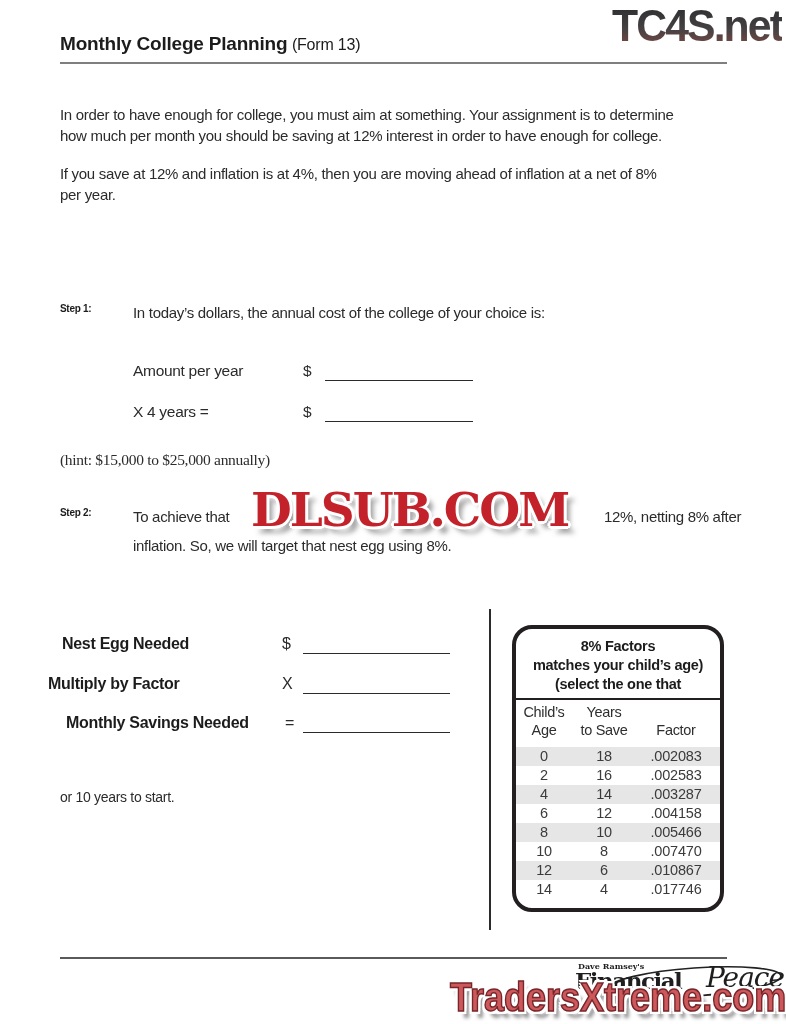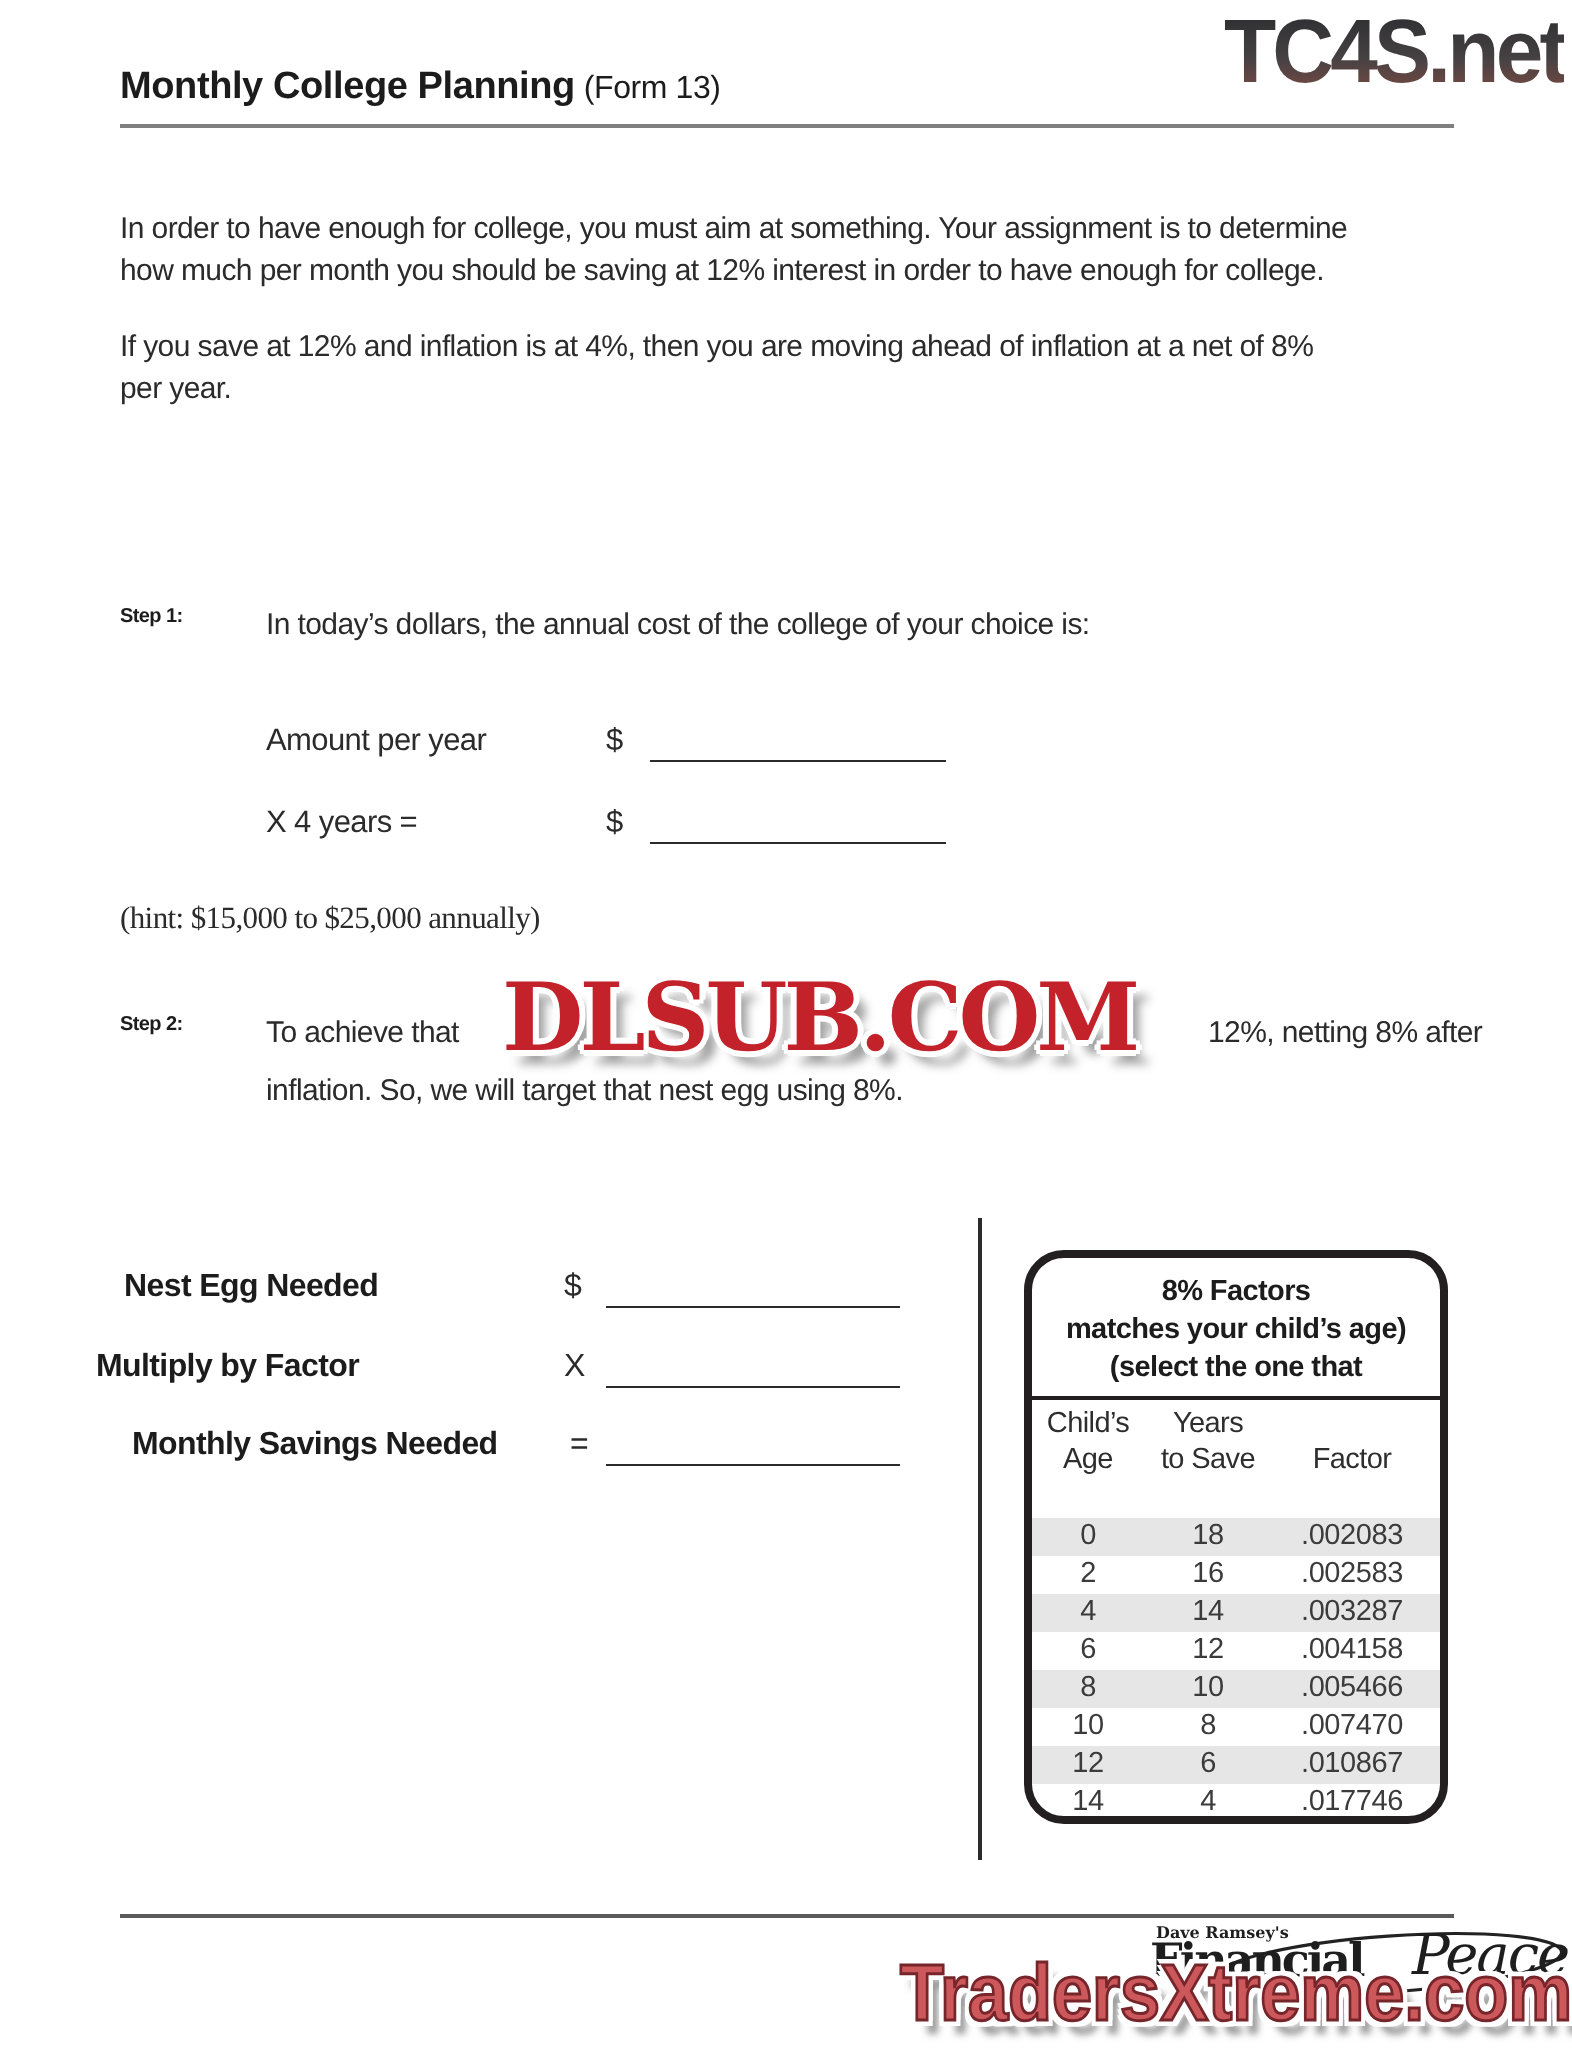--- a/index.html
+++ b/index.html
@@ -38,21 +38,21 @@
 
   
   .fbox {
     left:512px; top:625px; width:212px; height:287px; box-sizing:border-box;
     border:4px solid #231f20; border-radius:20px; background:#ffffff;
   }
   .fbox-title { text-align:center; font-weight:bold; font-size:14.5px; line-height:19px;
     color:#1c1c1c; padding-top:8px; letter-spacing:-0.3px; }
   .fbox-sep { height:0; border-top:2.5px solid #231f20; margin-top:4px; }
   .fgrid { display:grid; grid-template-columns:56px 64px 1fr; }
-  .fcolhead { font-size:14.5px; color:#2e2e2e; letter-spacing:-0.3px; padding:3px 0 20px; }
+  .fcolhead { font-size:14.5px; color:#2e2e2e; letter-spacing:-0.3px; padding:3px 0 8px; }
   .fcolhead .cell { text-align:center; line-height:18px; }
   .fcolhead .factor-head { display:flex; align-items:flex-end; justify-content:center; padding-right:4px; }
   .frow { height:19px; line-height:19px; font-size:14.5px; color:#3b3b3b; letter-spacing:-0.2px; }
   .frow span { text-align:center; }
   .frow .fc3 { padding-right:4px; }
   .shade { background:#e6e6e6; }
 
   
   .dlsub {
     left:251px; top:486px; z-index:6;
@@ -147,20 +147,21 @@
     <span class="abs blank" style="left:303px; top:0; width:147px; height:18px;"></span>
   </div>
 
   <div class="abs" style="left:0; top:714px; width:480px; height:22px;">
     <span class="abs ws-label line" style="left:66px; top:0;">Monthly Savings Needed</span>
     <span class="abs ws-sym" style="left:285px; top:0;">=</span>
     <span class="abs blank" style="left:303px; top:0; width:147px; height:18px;"></span>
   </div>
 
   <div class="abs note-text" style="left:60px; top:788px;">
+    <div class="line">or 10 years to start.</div>
   </div>
 
   <div class="abs vdivider"></div>
 
   <div class="abs fbox">
     <div class="fbox-title">
       <div>8% Factors</div>
       <div>matches your child’s age)</div>
       <div>(select the one that</div>
     </div>

